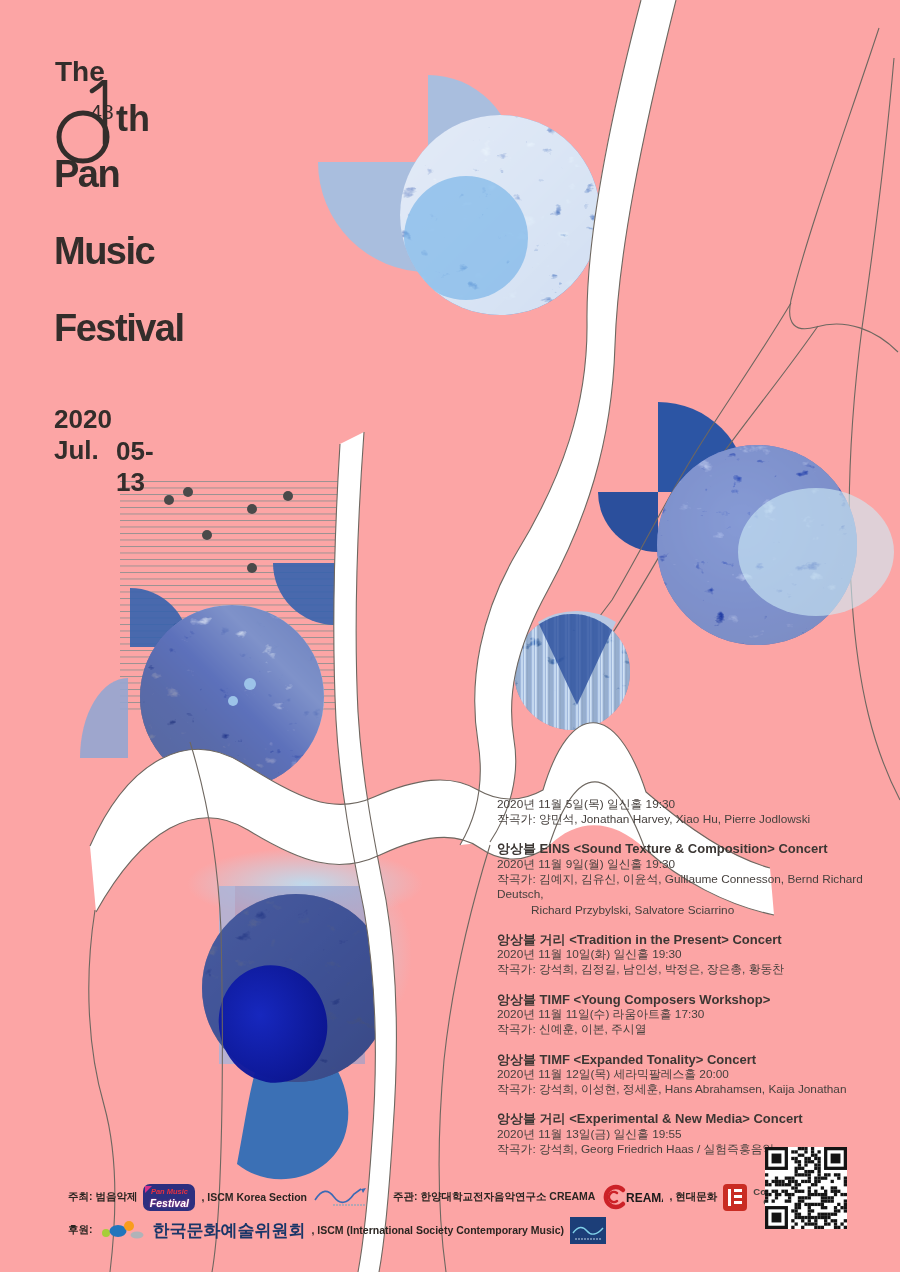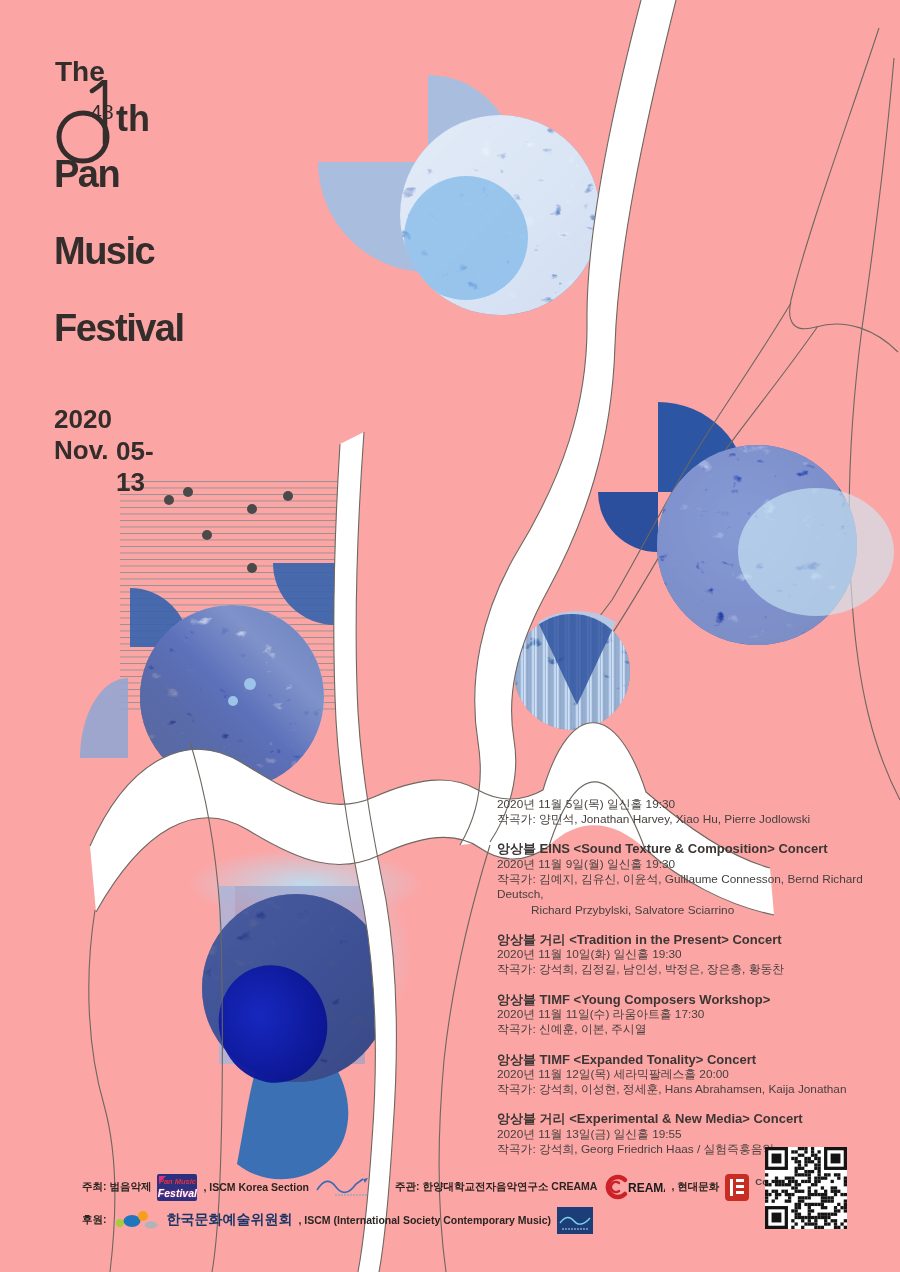--- a/index.html
+++ b/index.html
@@ -19,34 +19,34 @@
   .t-date2{position:absolute;left:62px;top:380px;font-size:26px;font-weight:700;}
 
   
   .concerts{position:absolute;left:497px;top:797px;width:400px;color:#46413e;}
   .concert{margin-bottom:14px;}
   .c-title{font-size:13px;font-weight:700;color:#3b3633;line-height:15.5px;}
   .c-line{font-size:11.8px;line-height:15.2px;}
   .c-indent{padding-left:34px;}
 
   
-  .footer-row{position:absolute;left:82px;display:flex;align-items:center;gap:6px;
-              font-size:10.5px;font-weight:700;color:#2a2521;white-space:nowrap;}
+  .footer-row{position:absolute;left:68px;display:flex;align-items:center;gap:6px;
+              font-size:10.5px;font-weight:700;color:#2a2521;white-space:nowrap;margin-top:10px;}
   .f-row1{top:1172px;height:30px;}
   .f-row2{top:1204px;height:32px;}
   .gap-l{margin-left:18px;}
-  .pmf-logo{position:relative;width:40px;height:27px;background:#2d2f7f;border-radius:2px;flex:0 0 auto;}
+  .pmf-logo{position:relative;width:52px;height:27px;background:#2d2f7f;border-radius:7px;flex:0 0 auto;}
   .pmf-top{position:absolute;left:0;top:3px;width:100%;text-align:center;font-size:7.5px;font-style:italic;
            font-weight:700;color:#e8313f;}
   .pmf-bottom{position:absolute;left:0;bottom:2px;width:100%;text-align:center;font-size:10.5px;font-style:italic;
            font-weight:700;color:#fff;text-shadow:0 0 2px #d53a8a;}
   .pmf-tri{position:absolute;left:2px;top:2px;width:0;height:0;border-left:7px solid #d5318a;
            border-bottom:7px solid transparent;}
   .ccg{font-size:9.5px;font-weight:700;color:#4a4440;line-height:10.5px;text-align:left;}
-  .arko-text{color:#1a3668;font-size:14px;}
+  .arko-text{color:#1a3668;font-size:17px;}
   .seal{position:relative;width:24px;height:27px;background:#c92c23;border-radius:4px;flex:0 0 auto;}
   .seal i{position:absolute;background:#fff;}
   .iscm-box{width:36px;height:27px;flex:0 0 auto;}
   .qr-wrap{position:absolute;left:765px;top:1147px;width:82px;height:82px;background:#fff;}
 </style>
 </head>
 <body>
 
 <div class="poster" style="--ink: #332d2b; --accent-light: #a9bede; --accent-mid: #2c55a4; --navy: #1d2a66; --royal: #0b18a6; --cyan: #cdeaf5; --leaf-blue: #3b70b5; --line: #6e6760;">
 
@@ -221,21 +221,21 @@
     <div class="t-the">The</div>
     <svg class="t-note" width="120" height="120" viewBox="0 0 120 120">
       <circle cx="29" cy="57" r="24" fill="none" stroke="#332d2b" stroke-width="5"></circle>
       <path d="M51,50 L51,-14 C51,-14 46,-8 38,-3" transform="translate(0,14)" fill="none" stroke="#332d2b" stroke-width="4.5" stroke-linecap="round"></path>
     </svg>
     <div class="t-num">48</div>
     <div class="t-th">th</div>
     <div class="t-big t-l1">Pan</div>
     <div class="t-big t-l2">Music</div>
     <div class="t-big t-l3">Festival</div>
-    <div class="t-date">2020  Nov.</div>
+    <div class="t-date">2020  Jul.</div>
     <div class="t-date2">05-13</div>
   </div>
 
   <div class="concerts">
     <div class="concert">
       <div class="c-line">2020년 11월 5일(목) 일신홀 19:30</div>
       <div class="c-line">작곡가: 양민석, Jonathan Harvey, Xiao Hu, Pierre Jodlowski</div>
     </div>
     <div class="concert">
       <div class="c-title">앙상블 EINS &lt;Sound Texture &amp; Composition&gt; Concert</div>

